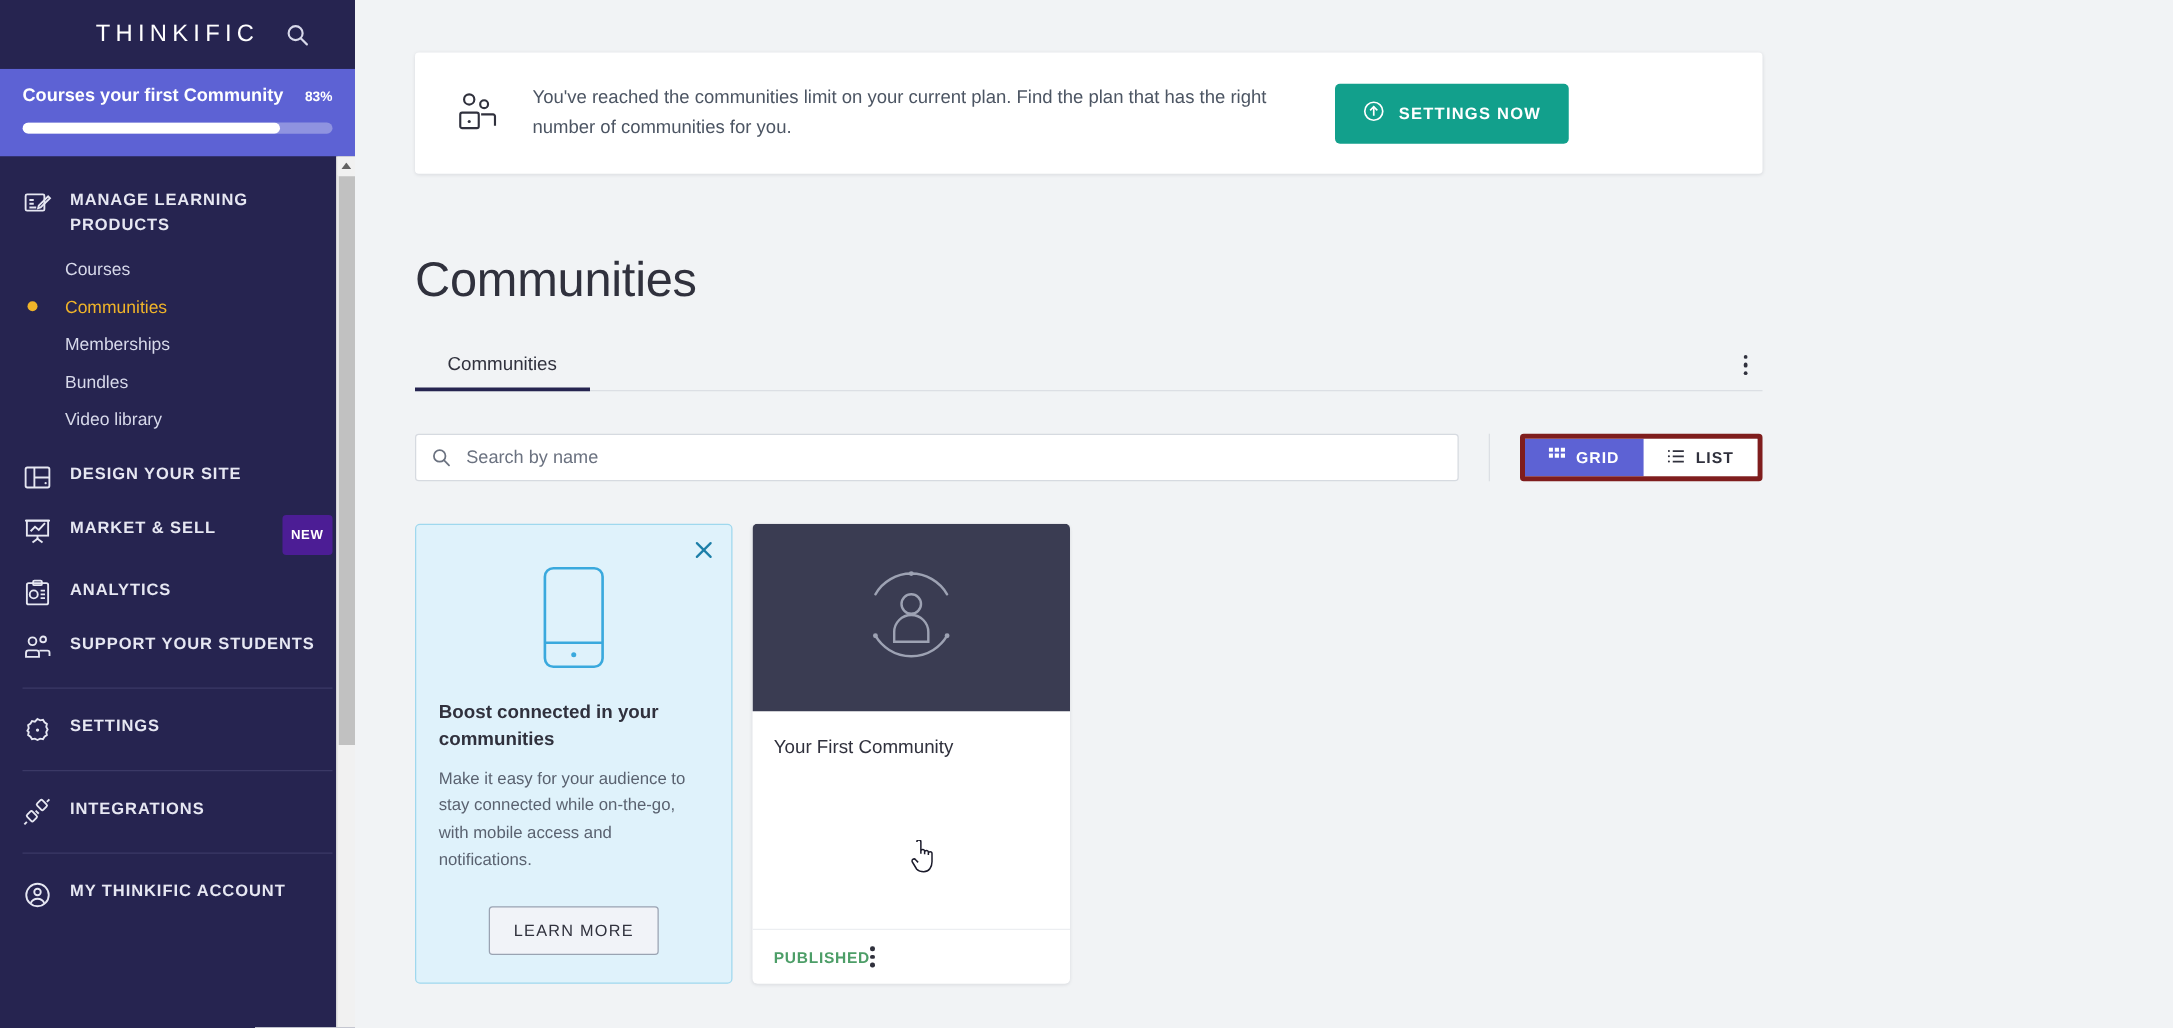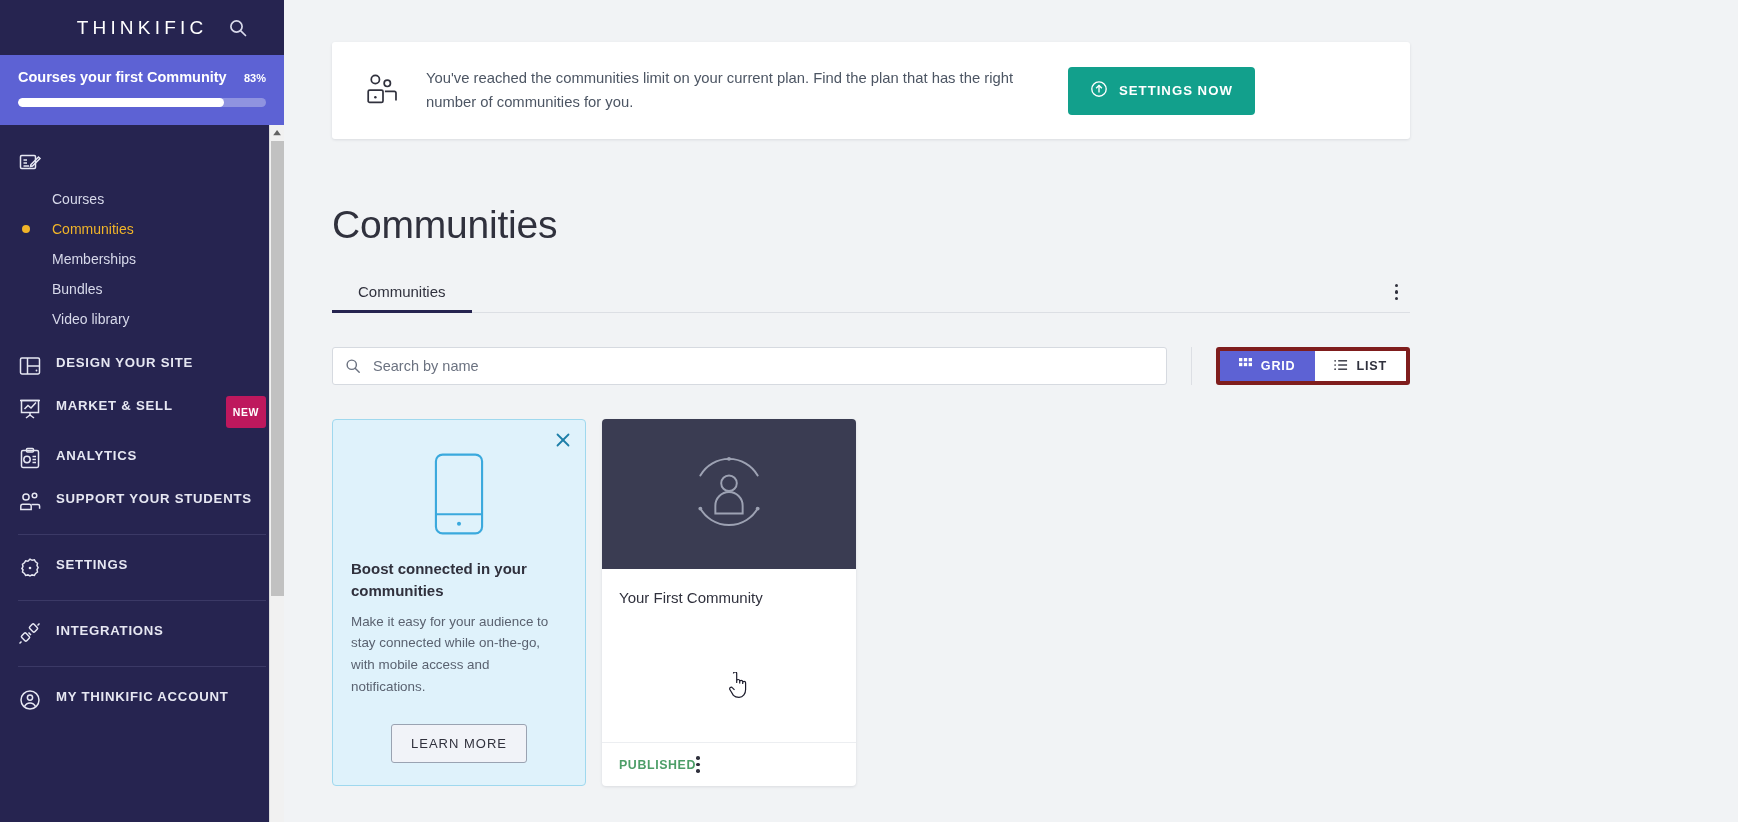--- a/index.html
+++ b/index.html
@@ -65,21 +65,21 @@
   .nav-sub {
     padding: 7px 18px 7px 52px; font-size: 14px; color: #d7d9ea;
     cursor: pointer; position: relative;
   }
   .nav-sub.active { color: #f0b429; }
   .nav-sub .dot {
     position: absolute; left: 22px; top: 50%; transform: translateY(-50%);
     width: 8px; height: 8px; border-radius: 50%; background: #f0b429;
   }
   .badge-new {
-    background: #be185d; color: #fff; font-size: 10.5px; font-weight: bold;
+    background: #4c1d95; color: #fff; font-size: 10.5px; font-weight: bold;
     padding: 10px 7px; border-radius: 3px; letter-spacing: 0.6px;
     margin-left: auto; align-self: center;
   }
   .sb-divider {
     height: 1px; background: #3b3966; margin: 11px 18px;
   }
   .nav-spacer { height: 10px; }
   .sb-scrollbar {
     position: absolute; right: 0; top: 0; width: 15px; height: 100%;
     background: #f1f1f1; border-left: 1px solid #dcdcdc;
@@ -260,20 +260,21 @@
       <div class="nav-main">
         <span class="ico">
           <svg viewBox="0 0 24 24" width="24" height="24" fill="none" stroke="#e6e7f2" stroke-width="1.5">
             <rect x="2.5" y="4.5" width="15" height="13" rx="1.2"></rect>
             <line x1="5.5" y1="9" x2="9" y2="9"></line>
               <line x1="5.5" y1="12" x2="9" y2="12"></line>
               <line x1="5.5" y1="15" x2="11" y2="15"></line>
             <path d="M13 13.5 L20.5 6 L22 7.5 L14.5 15 L12.5 15.5 Z"></path>
           </svg>
         </span>
+        <span class="lbl">MANAGE LEARNING PRODUCTS</span>
       </div>
 
       <div class="nav-sub">
         <span>Courses</span>
       </div>
       <div class="nav-sub active">
         <span class="dot"></span>
         <span>Communities</span>
       </div>
       <div class="nav-sub">

